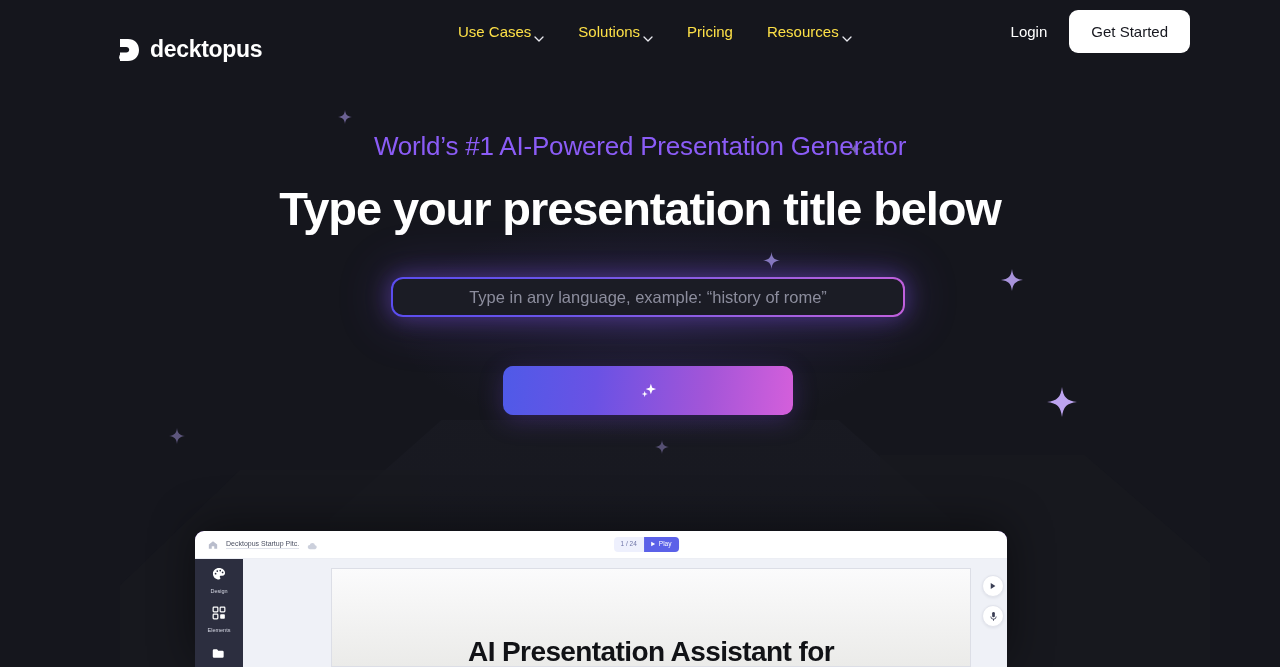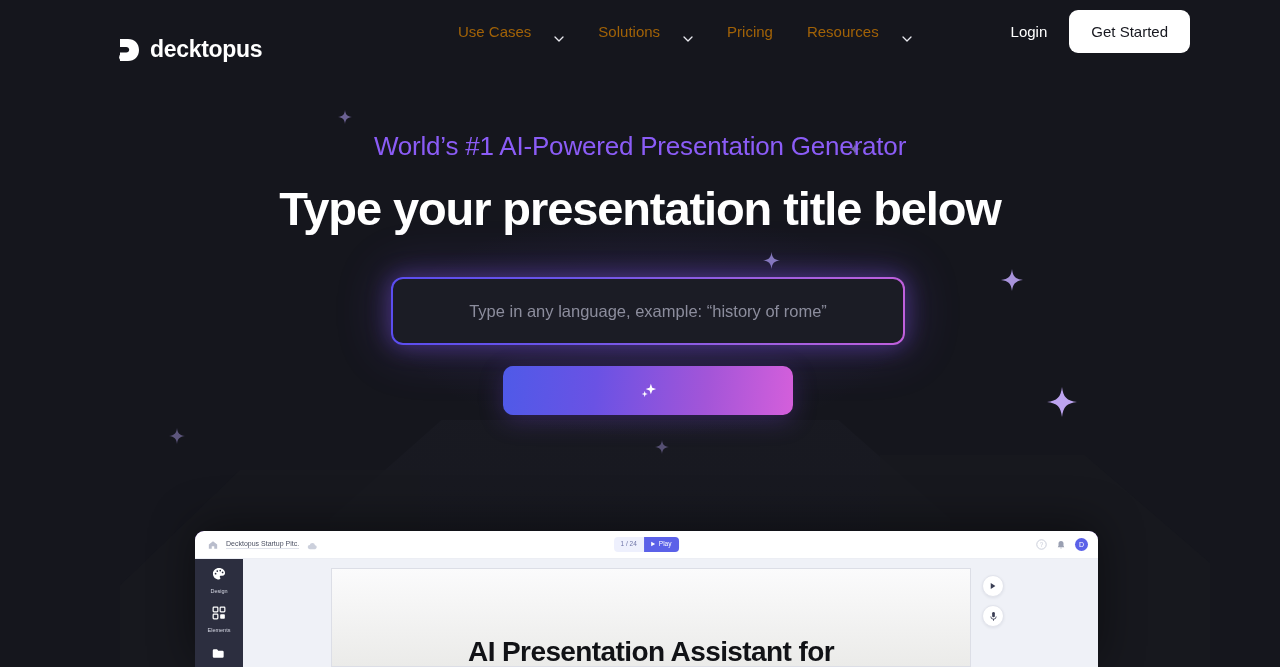--- a/index.html
+++ b/index.html
@@ -55,22 +55,22 @@
   .logo-mark { width: 22px; height: 24px; display: block; }
   .logo-text {
     color: #ffffff; font-size: 23px; font-weight: bold; letter-spacing: -.3px;
   }
 
   .nav {
     position: absolute; left: 458px; top: 0; height: 62px;
     display: flex; align-items: center; gap: 34px;
   }
   .nav-item {
-    display: flex; align-items: center; gap: 23px;
-    color: #a16207; font-size: 15px; cursor: pointer; white-space: nowrap;
+    display: flex; align-items: center; gap: 3px;
+    color: #fde047; font-size: 15px; cursor: pointer; white-space: nowrap;
   }
   .chev { width: 10px; height: 6px; display: block; }
 
   .auth {
     position: absolute; right: 90px; top: 0; height: 62px;
     display: flex; align-items: center; gap: 22px;
   }
   .login-link { color: #ffffff; font-size: 15px; cursor: pointer; }
   .get-started {
     background: #ffffff; color: #16171e; font-size: 15px;
@@ -84,21 +84,21 @@
     position: absolute; left: 0; top: 131px; width: 1280px;
     color: #8b5cf6; font-size: 26px; letter-spacing: -.2px;
   }
   .headline {
     position: absolute; left: 0; top: 181px; width: 1280px;
     color: #ffffff; font-size: 47px; font-weight: bold; letter-spacing: -1.1px;
   }
 
   
   .input-shell {
-    position: absolute; left: 391px; top: 277px; width: 514px; height: 68px;
+    position: absolute; left: 391px; top: 277px; width: 514px; height: 40px;
     border-radius: 12px;
     background: linear-gradient(95deg, #5b4df0 0%, #6b55e8 35%, #9b5fe0 70%, #c060dd 100%);
     padding: 2px;
     box-shadow: 0 0 22px 2px rgba(124,80,228,.42), 0 0 50px 8px rgba(124,80,228,.18);
   }
   .input-inner {
     width: 100%; height: 100%; border-radius: 10px;
     background: #1b1c25;
     display: flex; align-items: center; justify-content: center;
   }
@@ -115,21 +115,21 @@
     border: none; border-radius: 10px; cursor: pointer;
     background: linear-gradient(95deg, #4f5ae8 0%, #6a52e4 32%, #a355d8 70%, #d45fdb 100%);
     color: #ffffff; font-size: 16.5px; font-family: "Liberation Sans", sans-serif;
     display: flex; align-items: center; justify-content: center; gap: 11px;
     box-shadow: 0 6px 24px rgba(120,70,220,.28);
   }
   .sparkle-icon { width: 19px; height: 19px; display: block; }
 
   
   .app-preview {
-    position: absolute; left: 195px; top: 531px; width: 903px; height: 136px;
+    position: absolute; left: 195px; top: 531px; width: 812px; height: 136px;
     background: #4c1d95; border-radius: 9px 9px 0 0;
     overflow: hidden;
     box-shadow: 0 -6px 46px rgba(0,0,0,.45);
   }
   .app-topbar {
     position: absolute; left: 0; top: 0; width: 903px; height: 28px;
     background: #ffffff; display: flex; align-items: center;
     border-bottom: 1px solid #eceef4;
   }
   .app-tb-left { position: absolute; left: 13px; display: flex; align-items: center; gap: 8px; }

